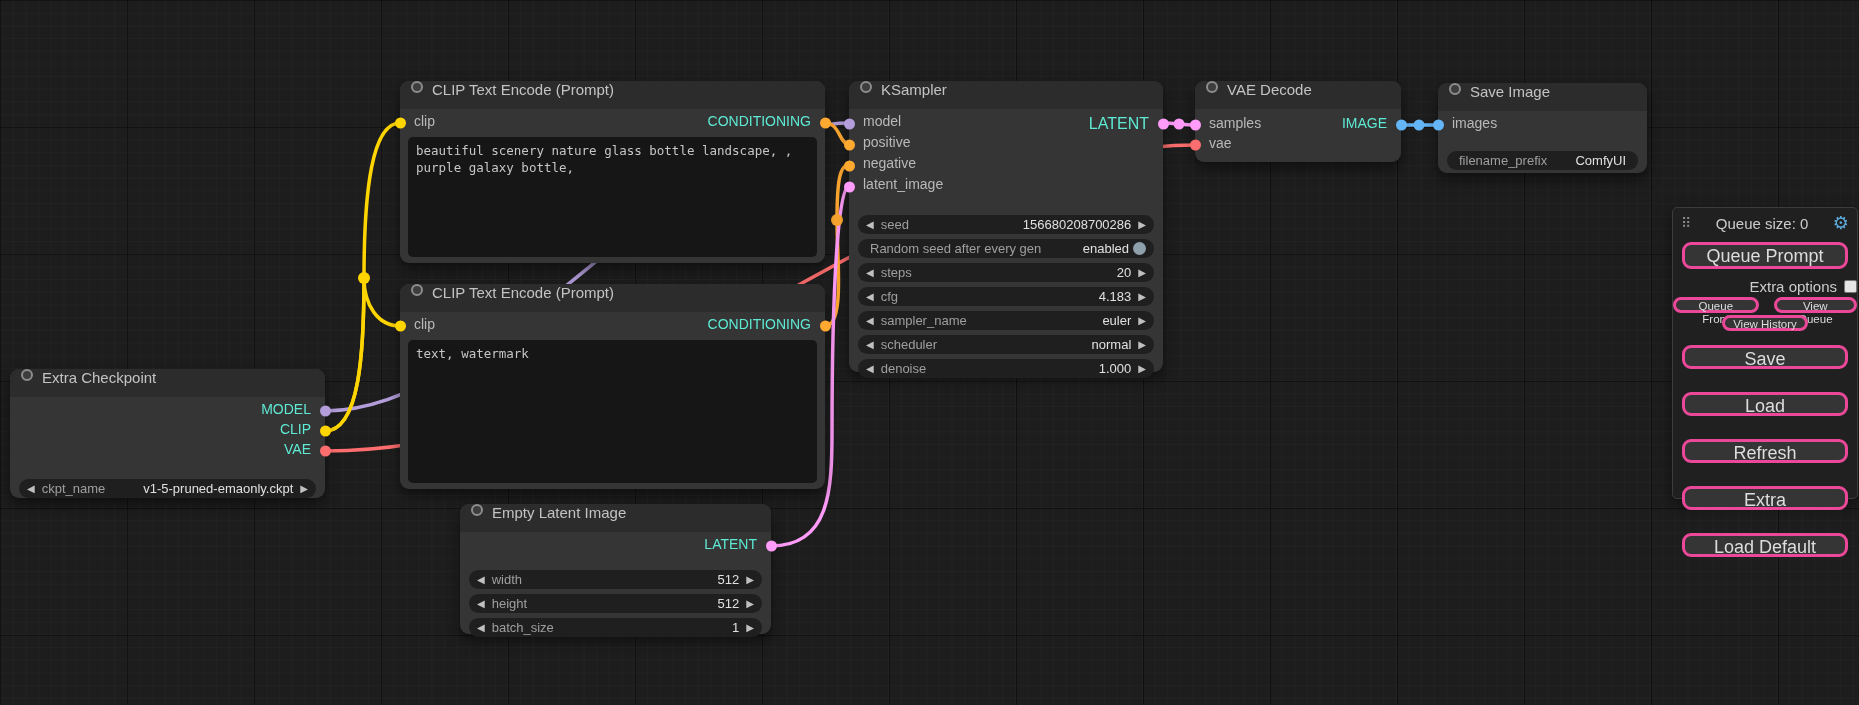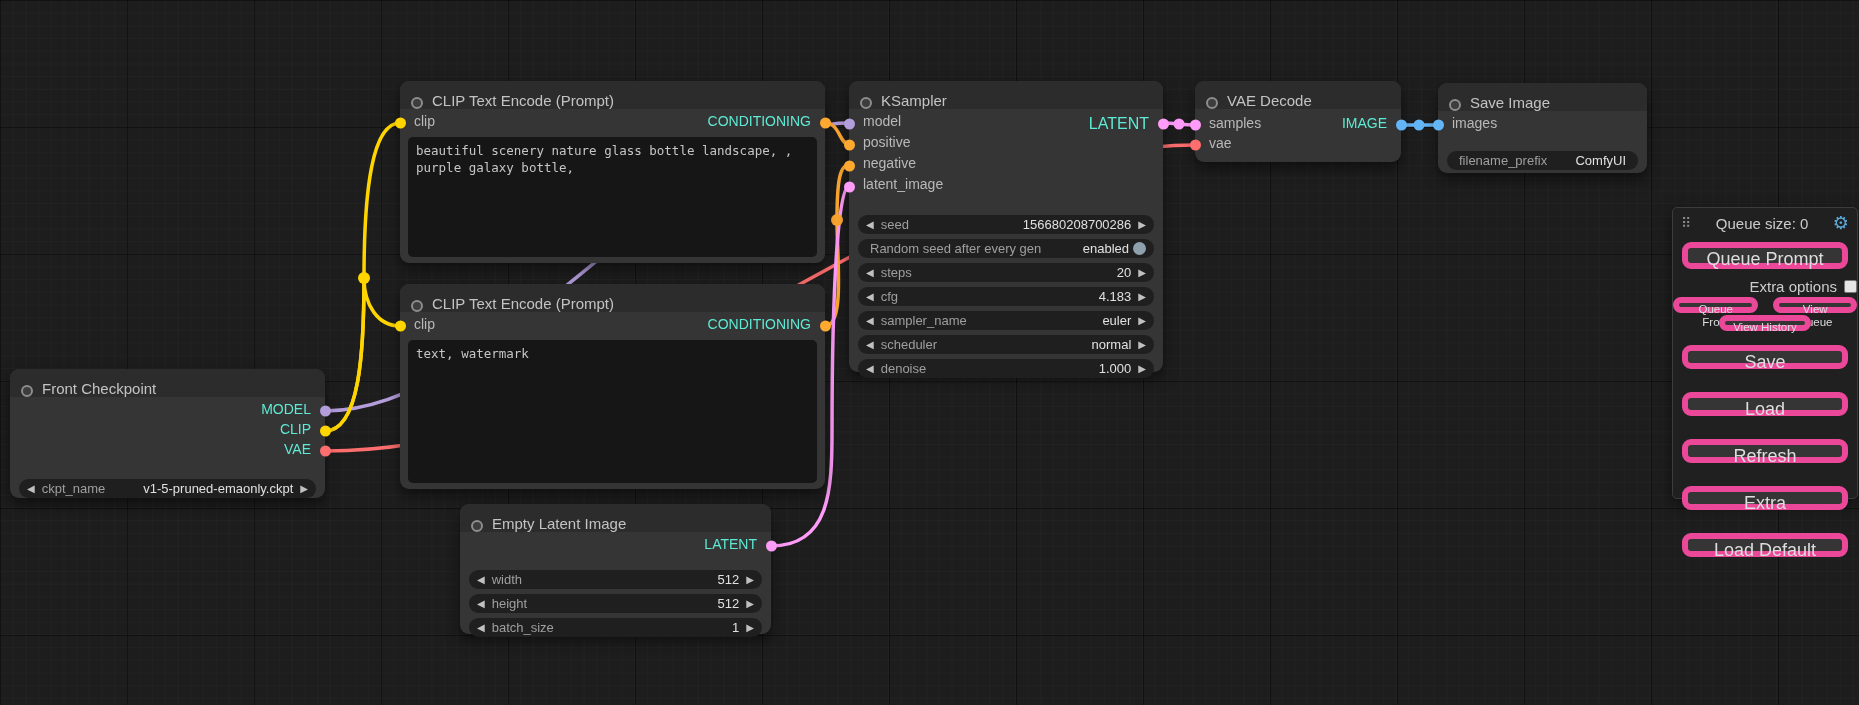--- a/index.html
+++ b/index.html
@@ -9,21 +9,21 @@
       linear-gradient(rgba(0,0,0,0.45) 1px, transparent 1px),
       linear-gradient(90deg, rgba(0,0,0,0.45) 1px, transparent 1px),
       linear-gradient(rgba(255,255,255,0.018) 1px, transparent 1px),
       linear-gradient(90deg, rgba(255,255,255,0.018) 1px, transparent 1px);
     background-size:127px 127px,127px 127px,12.7px 12.7px,12.7px 12.7px;}
   svg.links{position:absolute;left:0;top:0;z-index:1;pointer-events:none;}
   svg.links path{fill:none;stroke-width:3.5;stroke-linecap:round;}
 
   .node{position:absolute;z-index:2;background:#353535;border-radius:9px;
     box-shadow:0 6px 14px rgba(0,0,0,0.5);color:#b9b9b9;}
-  .node-title{height:28px;display:flex;align-items:flex-end;gap:9px;
+  .node-title{height:28px;display:flex;align-items:flex-start;gap:9px;
     padding:0 11px;background:#2c2c2c;border-radius:9px 9px 0 0;
     color:#c3c3c3;font-size:15px;}
   .tdot{width:12px;height:12px;border-radius:50%;background:#3d3d3d;
     border:2.5px solid #8d8d8d;box-sizing:border-box;flex:0 0 auto;}
 
   .slots{position:relative;}
   .slot-row{position:relative;height:20px;display:flex;align-items:flex-start;font-size:14px;}
   .slot-row.h21{height:21px;}
   .dot{width:11px;height:11px;border-radius:50%;flex:0 0 auto;}
   .in-dot{position:absolute;left:-5.5px;top:50%;transform:translateY(-50%);}
@@ -46,21 +46,21 @@
     padding:6px 8px;font-family:"DejaVu Sans Mono",monospace;font-size:12.5px;
     line-height:1.35;color:#c6c6c6;white-space:pre-wrap;overflow:hidden;}
 
   .menu{position:absolute;z-index:5;left:1672px;top:207px;width:186px;height:292px;
     background:#202020;border:1px solid #3c3c3c;border-radius:5px;
     box-shadow:0 6px 16px rgba(0,0,0,0.5);box-sizing:border-box;}
   .menu-header{height:26px;display:flex;align-items:center;padding:2px 8px 0;}
   .drag{color:#8a8a8a;font-size:14px;cursor:grab;}
   .qsize{flex:1;text-align:center;color:#cccccc;font-size:15px;}
   .gear{font-size:18px;cursor:pointer;}
-  .btn{display:block;background:#353535;border:6px solid #ec4899;border-radius:9px;
+  .btn{display:block;background:#353535;border:3px solid #ec4899;border-radius:9px;
     color:#dddddd;cursor:pointer;font-family:"Liberation Sans",sans-serif;}
   .btn.qp{width:166px;height:27px;margin:6px auto 8px;font-size:18px;}
   .extra{height:18px;display:flex;align-items:center;justify-content:flex-end;
     gap:7px;color:#cccccc;font-size:15px;}
   .checkbox{width:13px;height:13px;background:#e6e6e6;border:1px solid #777;
     border-radius:2px;box-sizing:border-box;}
   .small-row{display:flex;justify-content:center;gap:15px;margin-top:2px;}
   .btn.small{height:16px;font-size:11.5px;padding:0 8px;border-radius:8px;line-height:13px;}
   .big-stack{margin-top:14px;}
   .btn.bigb{width:166px;height:24px;margin:0 auto 23px;font-size:18px;}
@@ -82,21 +82,21 @@
     <path d="M1401,125 C1415,125 1424,125 1438,125" style="stroke: rgb(100, 181, 246);"></path>
     <circle cx="364" cy="278" r="6" style="fill: rgb(255, 213, 0);"></circle>
     <circle cx="837" cy="220" r="6" style="fill: rgb(255, 169, 49);"></circle>
     <circle cx="1179" cy="124" r="5.5" style="fill: rgb(255, 156, 249);"></circle>
     <circle cx="1419" cy="125" r="5.5" style="fill: rgb(100, 181, 246);"></circle>
   </svg>
 
   <div class="node" style="left:10px;top:369px;width:315px;height:129px">
     <div class="node-title">
       <span class="tdot"></span>
-      <span>Front Checkpoint</span>
+      <span>Extra Checkpoint</span>
     </div>
     <div class="slots" style="padding-top:4px">
       <div class="slot-row">
         <span class="out-label">MODEL</span>
         <span class="dot out-dot" style="background: rgb(179, 157, 219);"></span>
       </div>
       <div class="slot-row">
         <span class="out-label">CLIP</span>
         <span class="dot out-dot" style="background: rgb(255, 213, 0);"></span>
       </div>

